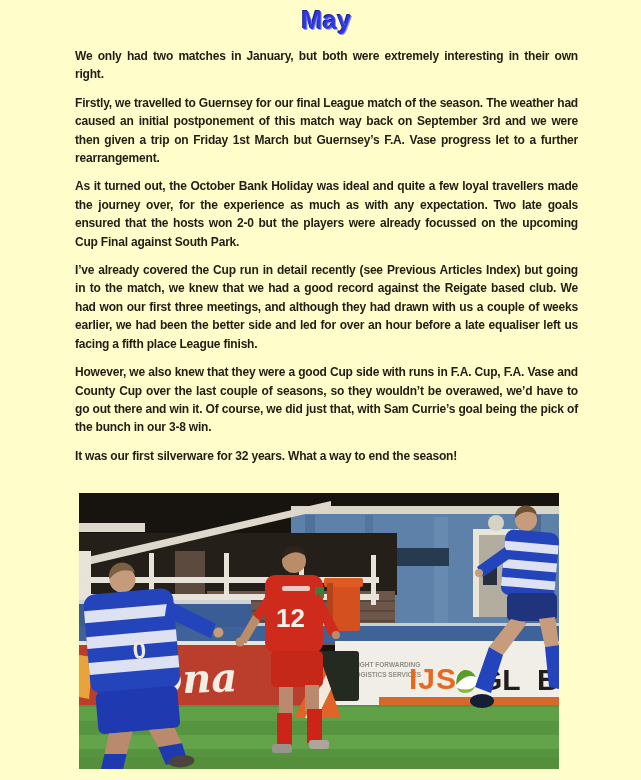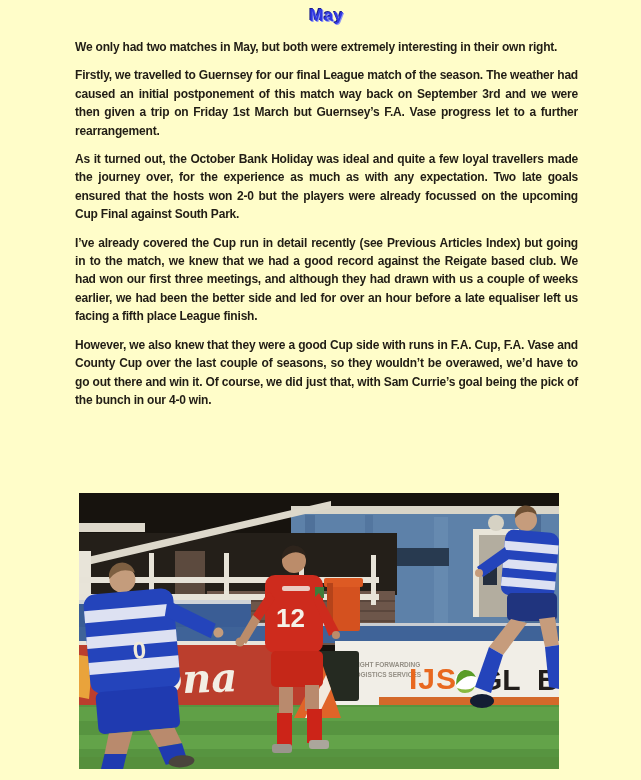--- a/index.html
+++ b/index.html
@@ -6,21 +6,21 @@
   body{
     width:641px;height:780px;overflow:hidden;
     background:#FFFDC9;
     font-family:"Liberation Sans","DejaVu Sans",sans-serif;
   }
   .page{position:relative;width:641px;height:780px;}
   .article{
     position:absolute;left:75px;top:0;width:503px;
   }
   .page-title{
-    font-size:17px;font-weight:bold;text-align:center;
+    font-size:25px;font-weight:bold;text-align:center;
     color:#3038e2;margin:6px 0 12px 0;
     text-shadow:1px 1px 0 #8e96f2, -1px -1px 0 #1a1f8a;
     letter-spacing:.5px;
   }
   .article p{
     font-size:12px;line-height:18.4px;font-weight:bold;
     color:#211d15;text-align:justify;margin:0 0 10px 0;
     letter-spacing:-0.2px;
   }
   .article p.oneline{white-space:nowrap;text-align:left;}
@@ -31,25 +31,26 @@
   .photo-wrap svg{display:block;}
   .num{font-family:"Liberation Sans",sans-serif;font-weight:bold;}
 </style>
 </head>
 <body>
 
 <div class="page">
 
   <div class="article">
     <div class="page-title">May</div>
-    <p>We only had two matches in May, but both were extremely interesting in their own right.</p>
+    <p>We only had two matches in January, but both were extremely interesting in their own right.</p>
     <p>Firstly, we travelled to Guernsey for our final League match of the season. The weather had caused an initial postponement of this match way back on September 3rd and we were then given a trip on Friday 1st March but Guernsey’s F.A. Vase progress let to a further rearrangement.</p>
     <p>As it turned out, the October Bank Holiday was ideal and quite a few loyal travellers made the journey over, for the experience as much as with any expectation. Two late goals ensured that the hosts won 2-0 but the players were already focussed on the upcoming Cup Final against South Park.</p>
     <p>I’ve already covered the Cup run in detail recently (see Previous Articles Index) but going in to the match, we knew that we had a good record against the Reigate based club. We had won our first three meetings, and although they had drawn with us a couple of weeks earlier, we had been the better side and led for over an hour before a late equaliser left us facing a fifth place League finish.</p>
-    <p>However, we also knew that they were a good Cup side with runs in F.A. Cup, F.A. Vase and County Cup over the last couple of seasons, so they wouldn’t be overawed, we’d have to go out there and win it. Of course, we did just that, with Sam Currie’s goal being the pick of the bunch in our 4-0 win.</p>
+    <p>However, we also knew that they were a good Cup side with runs in F.A. Cup, F.A. Vase and County Cup over the last couple of seasons, so they wouldn’t be overawed, we’d have to go out there and win it. Of course, we did just that, with Sam Currie’s goal being the pick of the bunch in our 3-8 win.</p>
+    <p class="oneline">It was our first silverware for 32 years. What a way to end the season!</p>
   </div>
 
   <div class="photo-wrap">
     <svg width="480" height="276" viewBox="0 0 480 276" xmlns="http://www.w3.org/2000/svg">
 
       <g>
         <rect x="0" y="0" width="480" height="276" fill="#17130e"></rect>
       </g>
 
       <g>

